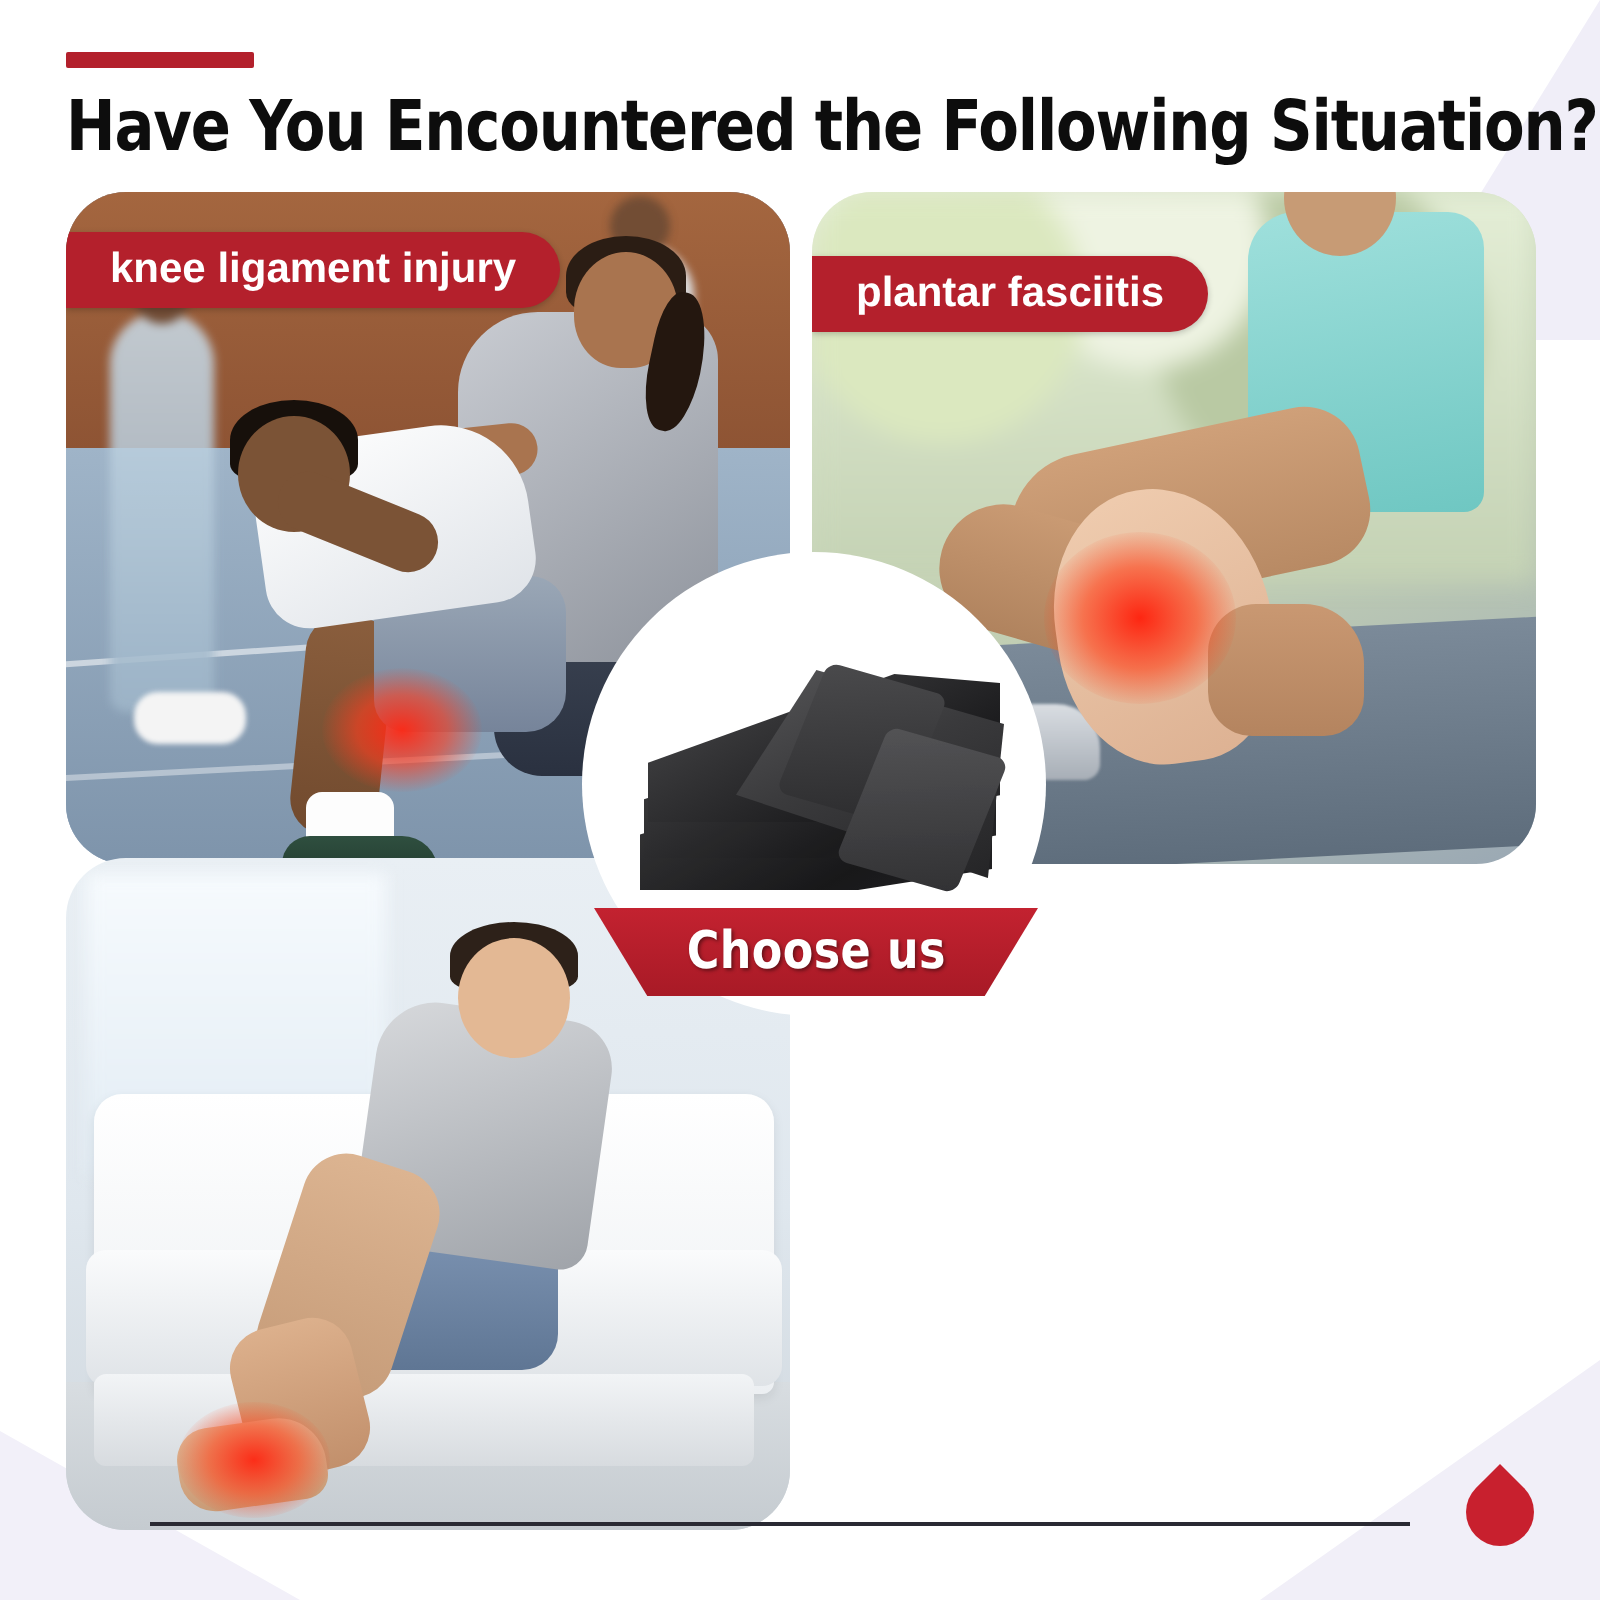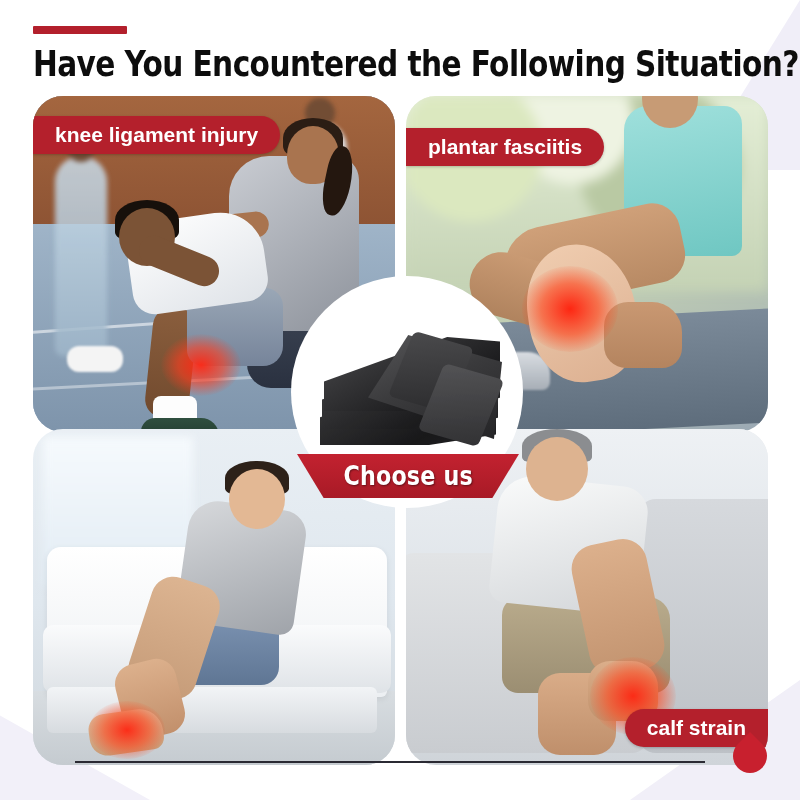--- a/index.html
+++ b/index.html
@@ -495,36 +495,20 @@
       <div class="bl-torso"></div>
       <div class="bl-hair"></div>
       <div class="bl-head"></div>
       <div class="bl-arm"></div>
       <div class="bl-leg"></div>
       <div class="bl-foot"></div>
       <div class="pain-heel"></div>
     </div>
   </div>
 
-  <div class="cell c-br">
-    <div class="photo br-bg">
-      <div class="br-wall"></div>
-      <div class="br-sofa"></div>
-      <div class="br-sofa2"></div>
-      <div class="br-shorts"></div>
-      <div class="br-torso"></div>
-      <div class="br-hair"></div>
-      <div class="br-head"></div>
-      <div class="br-arm"></div>
-      <div class="br-leg"></div>
-      <div class="br-hand"></div>
-      <div class="pain-calf"></div>
-    </div>
-    <div class="pill pill-calf pill-left-round">calf strain</div>
-  </div>
 
 </div>
 
 <div class="medallion">
   <div class="wedge-wrap">
     <div class="wedge">
       <div class="wedge-layer wl1"></div>
       <div class="wedge-layer wl2"></div>
       <div class="wedge-layer wl3"></div>
       <div class="wedge-face"></div>

